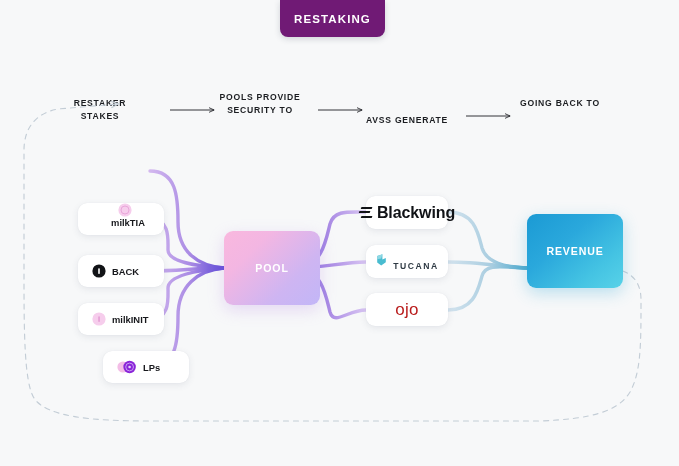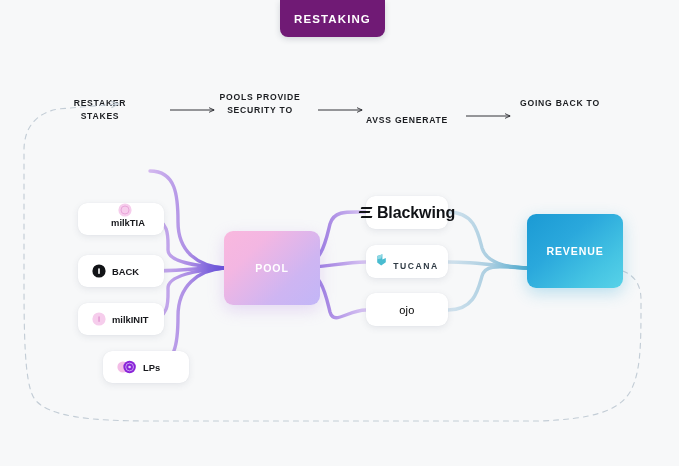--- a/index.html
+++ b/index.html
@@ -94,21 +94,21 @@
   .bw-bars{width:13px;height:11px;margin-right:5px;display:flex;flex-direction:column;justify-content:space-between;}
   .bw-bars i{display:block;height:2.4px;background:#111316;transform:skewX(-18deg);border-radius:.5px;}
   .bw-bars i:nth-child(1){width:11px;margin-left:2px;}
   .bw-bars i:nth-child(2){width:11px;}
   .bw-bars i:nth-child(3){width:11px;margin-left:2px;}
   .bw-text{font-size:16px;font-weight:bold;color:#101216;letter-spacing:-.1px;}
 
   .tuc-wrap{display:flex;align-items:flex-end;}
   .tuc-text{font-size:8.6px;font-weight:bold;color:#2f3a44;letter-spacing:1.5px;margin-left:5px;}
 
-  .ojo-text{font-size:11px;color:#000000;letter-spacing:.3px;}
+  .ojo-text{font-size:17px;color:#b91c1c;letter-spacing:.3px;}
 </style>
 </head>
 <body>
 
 <div class="stage">
 
   <div class="header-badge">
     <span>RESTAKING</span>
   </div>
 

